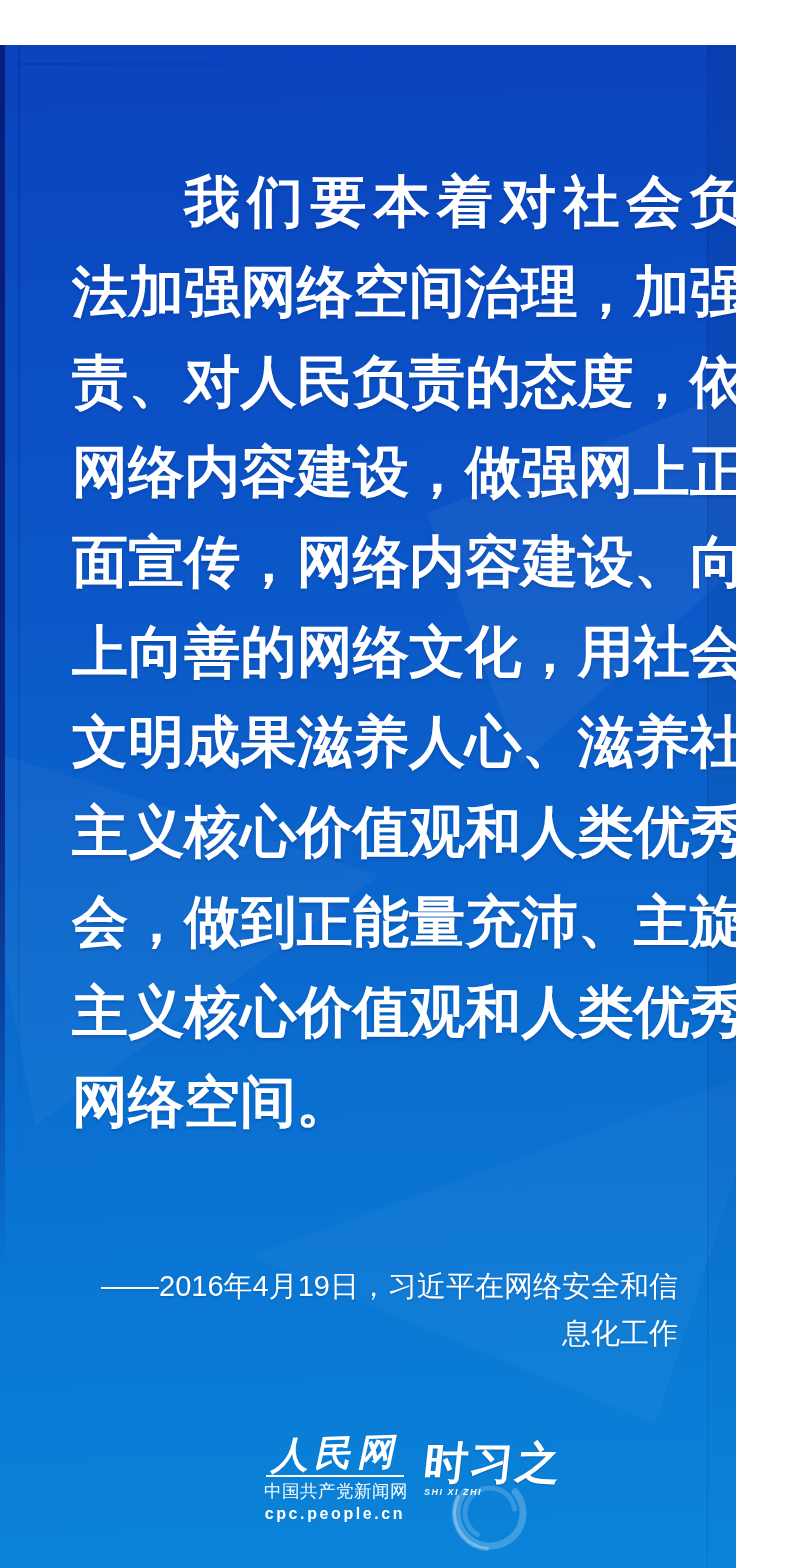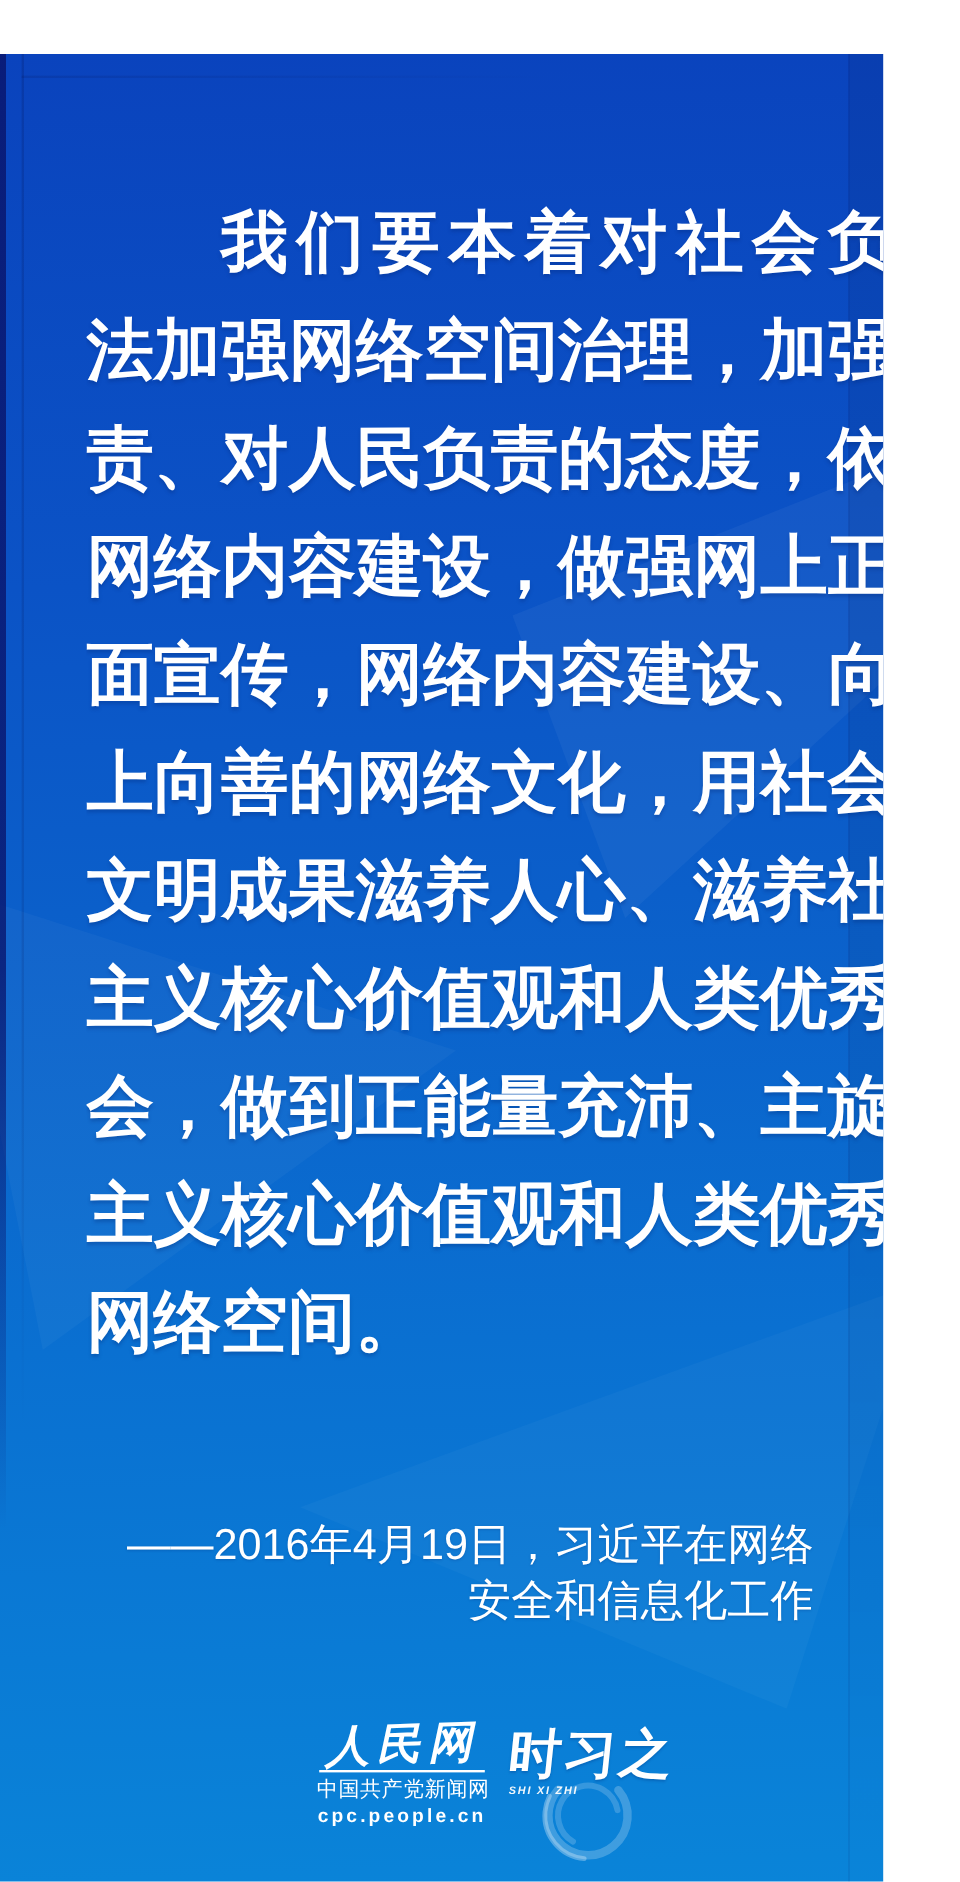--- a/index.html
+++ b/index.html
@@ -90,21 +90,21 @@
   .qline.last { text-align-last: left; }
 
   
   .attribution {
     position: absolute;
     left: 100px;
     right: 58px;
     top: 1218px;
     text-align: right;
     color: #ffffff;
-    font-size: 36px;
+    font-size: 29px;
     line-height: 47px;
     font-weight: normal;
     text-shadow: 0 1px 2px rgba(0, 35, 110, 0.25);
   }
 
   
   .people-logo {
     position: absolute;
     left: 264px;
     top: 1387px;

